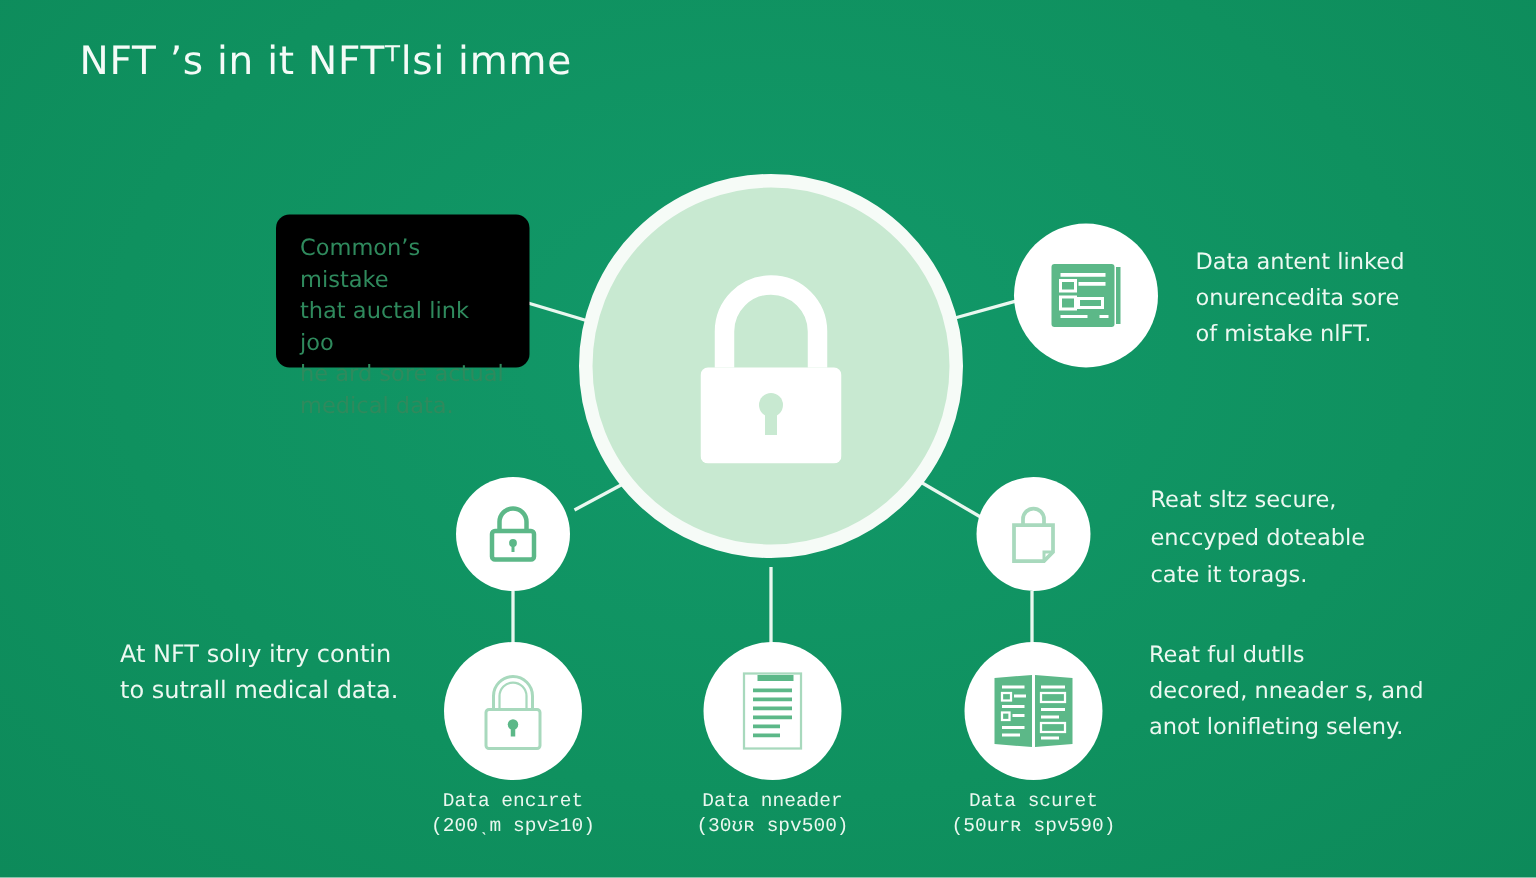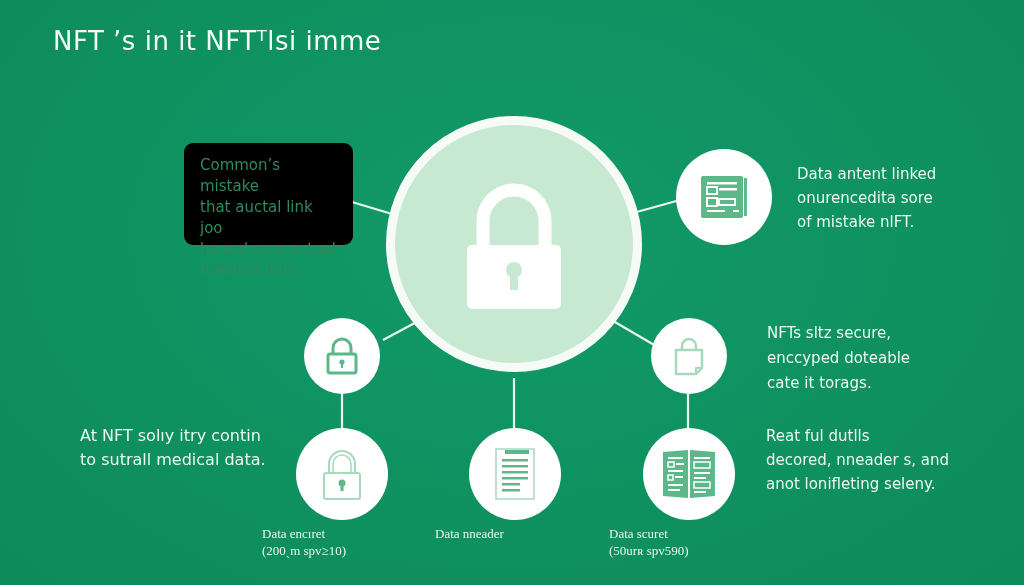--- a/index.html
+++ b/index.html
@@ -32,23 +32,23 @@
     .big-lock { position: absolute; left: 72px; top: 56px; }
     .node {
       position: absolute; border-radius: 50%; background: #ffffff;
       display: flex; align-items: center; justify-content: center;
     }
     .text-block {
       position: absolute; color: #ecf8f1; font-size: 15px; line-height: 24px;
       font-family: "DejaVu Sans", sans-serif;
     }
     .caption {
-      position: absolute; color: #eaf7ef;
+      position: absolute; text-align: center; color: #eaf7ef;
       font-size: 13px; line-height: 17px; width: 160px;
-      font-family: Liberation Serif, serif;
+      font-family: Liberation Mono, monospace;
     }
     .caption span { display: block; }
   </style>
 </head>
 <body>
 
 <div class="title">NFT ’s in it NFTᵀlsi imme</div>
 
 <svg class="connectors" viewBox="0 0 1024 585">
   <g stroke="#e9f7ef" stroke-width="2.2" fill="none">
@@ -107,21 +107,21 @@
 </div>
 
 <div class="node" style="left:651px; top:318px; width:76px; height:76px;">
   <svg width="32" height="40" viewBox="0 0 32 40">
     <path d="M9 14 V10 a7 7 0 0 1 14 0 V14" stroke="#a8d9bd" stroke-width="2.5" fill="none"></path>
     <path d="M3 14 H29 V32 L23 38 H3 Z" fill="none" stroke="#a8d9bd" stroke-width="2.5"></path>
     <path d="M23 38 V32 H29" fill="none" stroke="#a8d9bd" stroke-width="2"></path>
   </svg>
 </div>
 <div class="text-block" style="left:767px; top:321px; line-height:25px;">
-  <div>NFTs sltz secure,</div>
+  <div>Reat sltz secure,</div>
   <div>enccyped doteable</div>
   <div>cate it torags.</div>
 </div>
 
 <div class="text-block" style="left:80px; top:424px; font-size:16px; line-height:24px;">
   <div>At NFT solıy itry contin</div>
   <div>to sutrall medical data.</div>
 </div>
 
 <div class="node" style="left:296px; top:428px; width:92px; height:92px;">
@@ -145,20 +145,21 @@
     <rect x="9" y="12" width="26" height="2.5" fill="#5cb888"></rect>
     <rect x="9" y="18" width="26" height="2.5" fill="#5cb888"></rect>
     <rect x="9" y="24" width="26" height="2.5" fill="#5cb888"></rect>
     <rect x="9" y="30" width="26" height="2.5" fill="#5cb888"></rect>
     <rect x="9" y="36" width="18" height="2.5" fill="#5cb888"></rect>
     <rect x="9" y="42" width="18" height="2.5" fill="#5cb888"></rect>
   </svg>
 </div>
 <div class="caption" style="left:435px; top:525px;">
   <span>Data nneader</span>
+  <span>(30ʊʀ spv500)</span>
 </div>
 
 <div class="node" style="left:643px; top:428px; width:92px; height:92px;">
   <svg width="56" height="52" viewBox="0 0 56 52">
     <path d="M2 4 L27 2 V50 L2 48 Z" fill="#5cb888"></path>
     <path d="M29 2 L54 4 V48 L29 50 Z" fill="#5cb888"></path>
     <rect x="7" y="9" width="15" height="2" fill="#ffffff"></rect>
     <rect x="7" y="14" width="6" height="5" fill="none" stroke="#ffffff" stroke-width="1.5"></rect>
     <rect x="15" y="15" width="8" height="2" fill="#ffffff"></rect>
     <rect x="7" y="22" width="15" height="2" fill="#ffffff"></rect>

